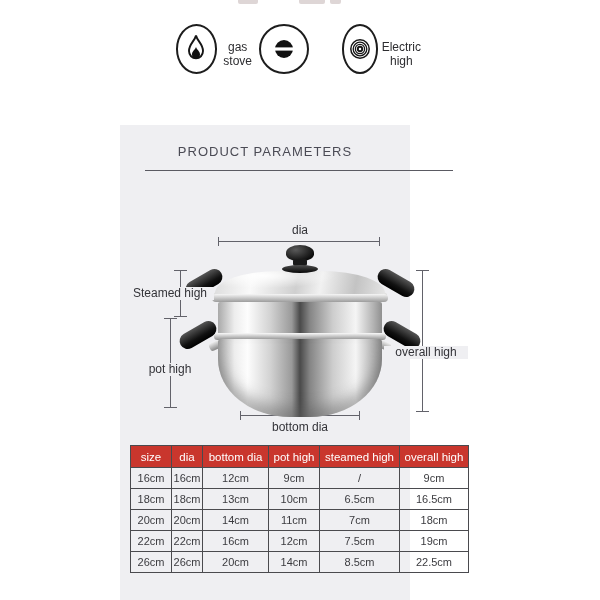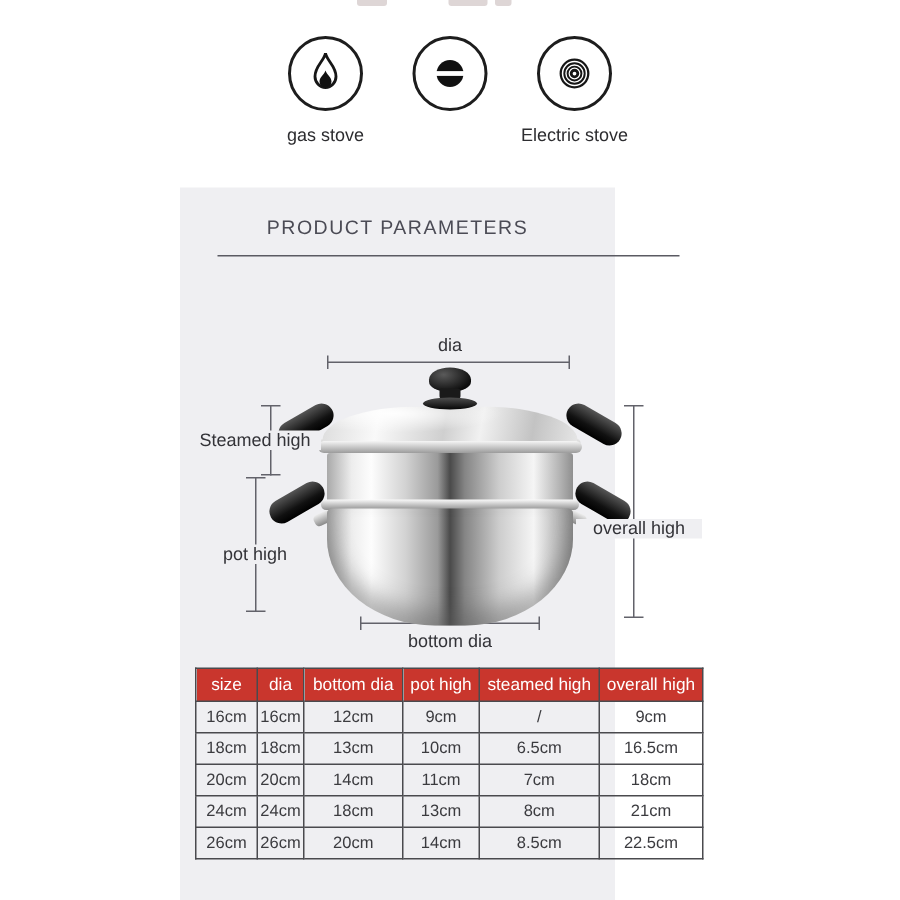--- a/index.html
+++ b/index.html
@@ -23,21 +23,21 @@
   }
 
   
   .remnant{position:absolute;top:0;height:4px;background:#ded6d6;border-radius:0 0 2px 2px;}
 
   
   .icons-row{
     position:absolute;top:24px;left:0;width:600px;
     display:flex;justify-content:center;
   }
-  .icon-item{width:83px;display:flex;flex-direction:column;align-items:center;}
+  .icon-item{width:83px;display:flex;flex-direction:row;align-items:center;}
   .icon-circle{
     width:50px;height:50px;border:2px solid var(--icon-stroke);
     border-radius:50%;background:#fff;
     display:flex;align-items:center;justify-content:center;
   }
   .icon-label{
     margin-top:9px;font-size:12px;line-height:14px;color:#2d2d30;
     text-align:center;
   }
 
@@ -127,21 +127,21 @@
 
   <div class="icon-item">
     <div class="icon-circle">
       <svg width="30" height="30" viewBox="0 0 30 30">
         <circle cx="15" cy="15" r="9.2" fill="none" stroke="#161616" stroke-width="1.5"></circle>
         <circle cx="15" cy="15" r="6.8" fill="none" stroke="#161616" stroke-width="1.3"></circle>
         <circle cx="15" cy="15" r="4.6" fill="none" stroke="#161616" stroke-width="1.3"></circle>
         <circle cx="15" cy="15" r="2.2" fill="none" stroke="#161616" stroke-width="1.9"></circle>
       </svg>
     </div>
-    <div class="icon-label">Electric stove</div>
+    <div class="icon-label">Electric high</div>
   </div>
 
 </div>
 
 <div class="panel">
 
   <div class="section-title">PRODUCT PARAMETERS</div>
   <div class="title-underline"></div>
 
   <div>
@@ -246,26 +246,26 @@
         </tr>
         <tr>
           <td>20cm</td>
           <td>20cm</td>
           <td>14cm</td>
           <td>11cm</td>
           <td>7cm</td>
           <td>18cm</td>
         </tr>
         <tr>
-          <td>24cm</td>
-          <td>24cm</td>
-          <td>18cm</td>
-          <td>13cm</td>
-          <td>8cm</td>
-          <td>21cm</td>
+          <td>22cm</td>
+          <td>22cm</td>
+          <td>16cm</td>
+          <td>12cm</td>
+          <td>7.5cm</td>
+          <td>19cm</td>
         </tr>
         <tr>
           <td>26cm</td>
           <td>26cm</td>
           <td>20cm</td>
           <td>14cm</td>
           <td>8.5cm</td>
           <td>22.5cm</td>
         </tr>
       </tbody>

